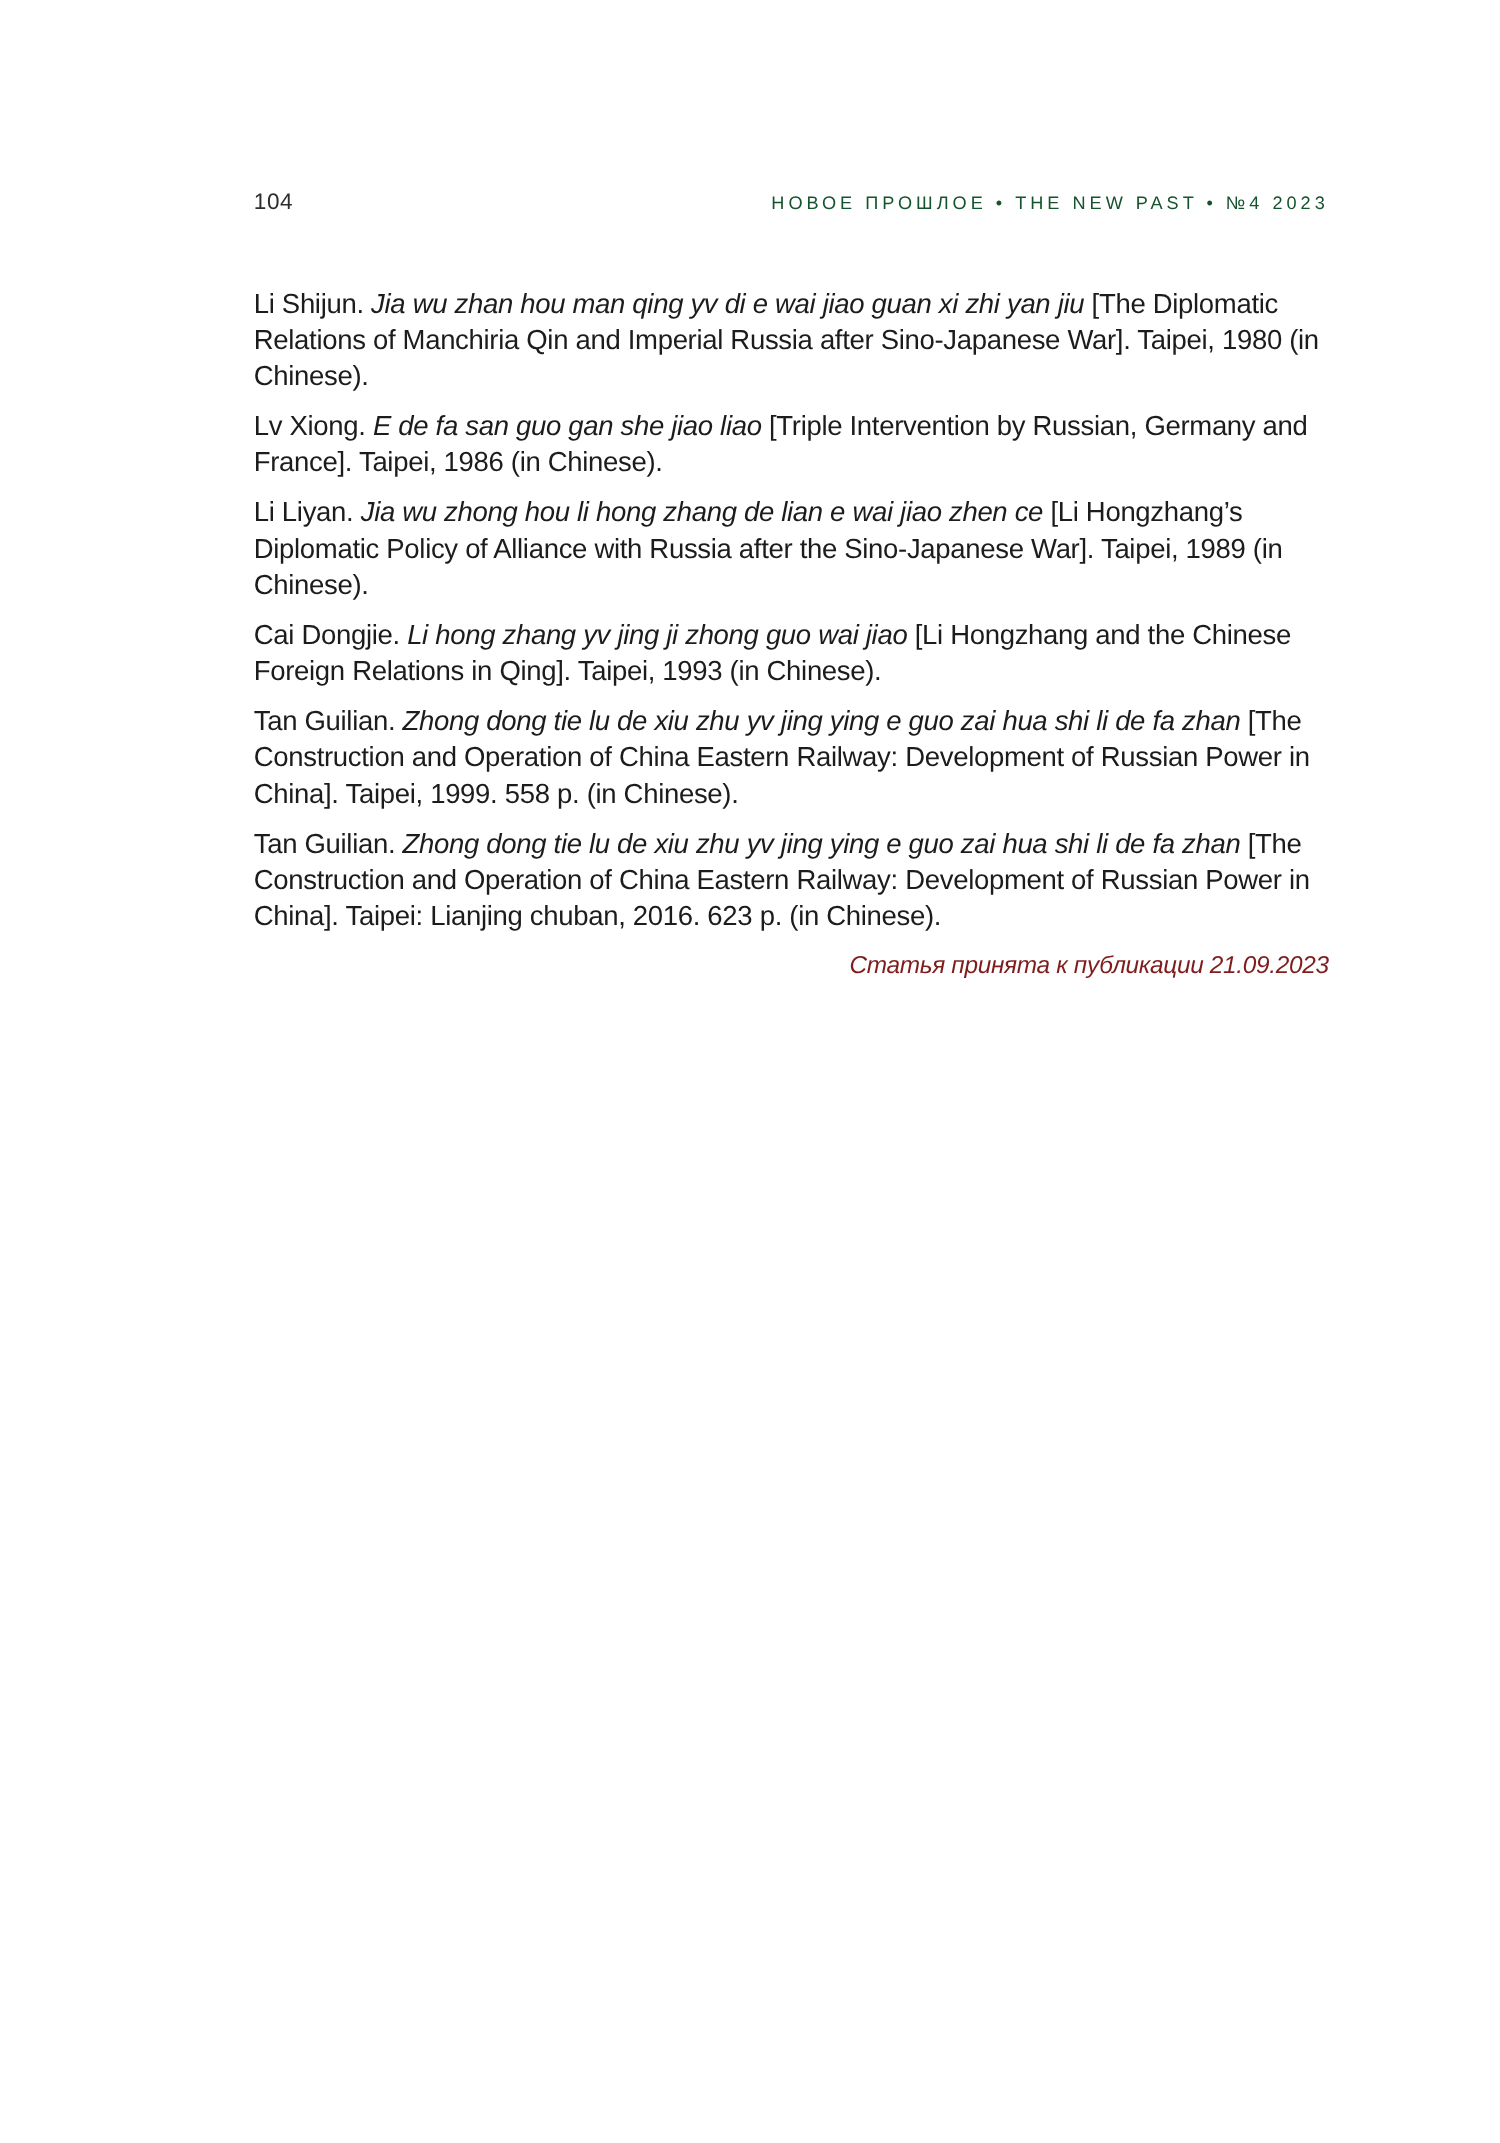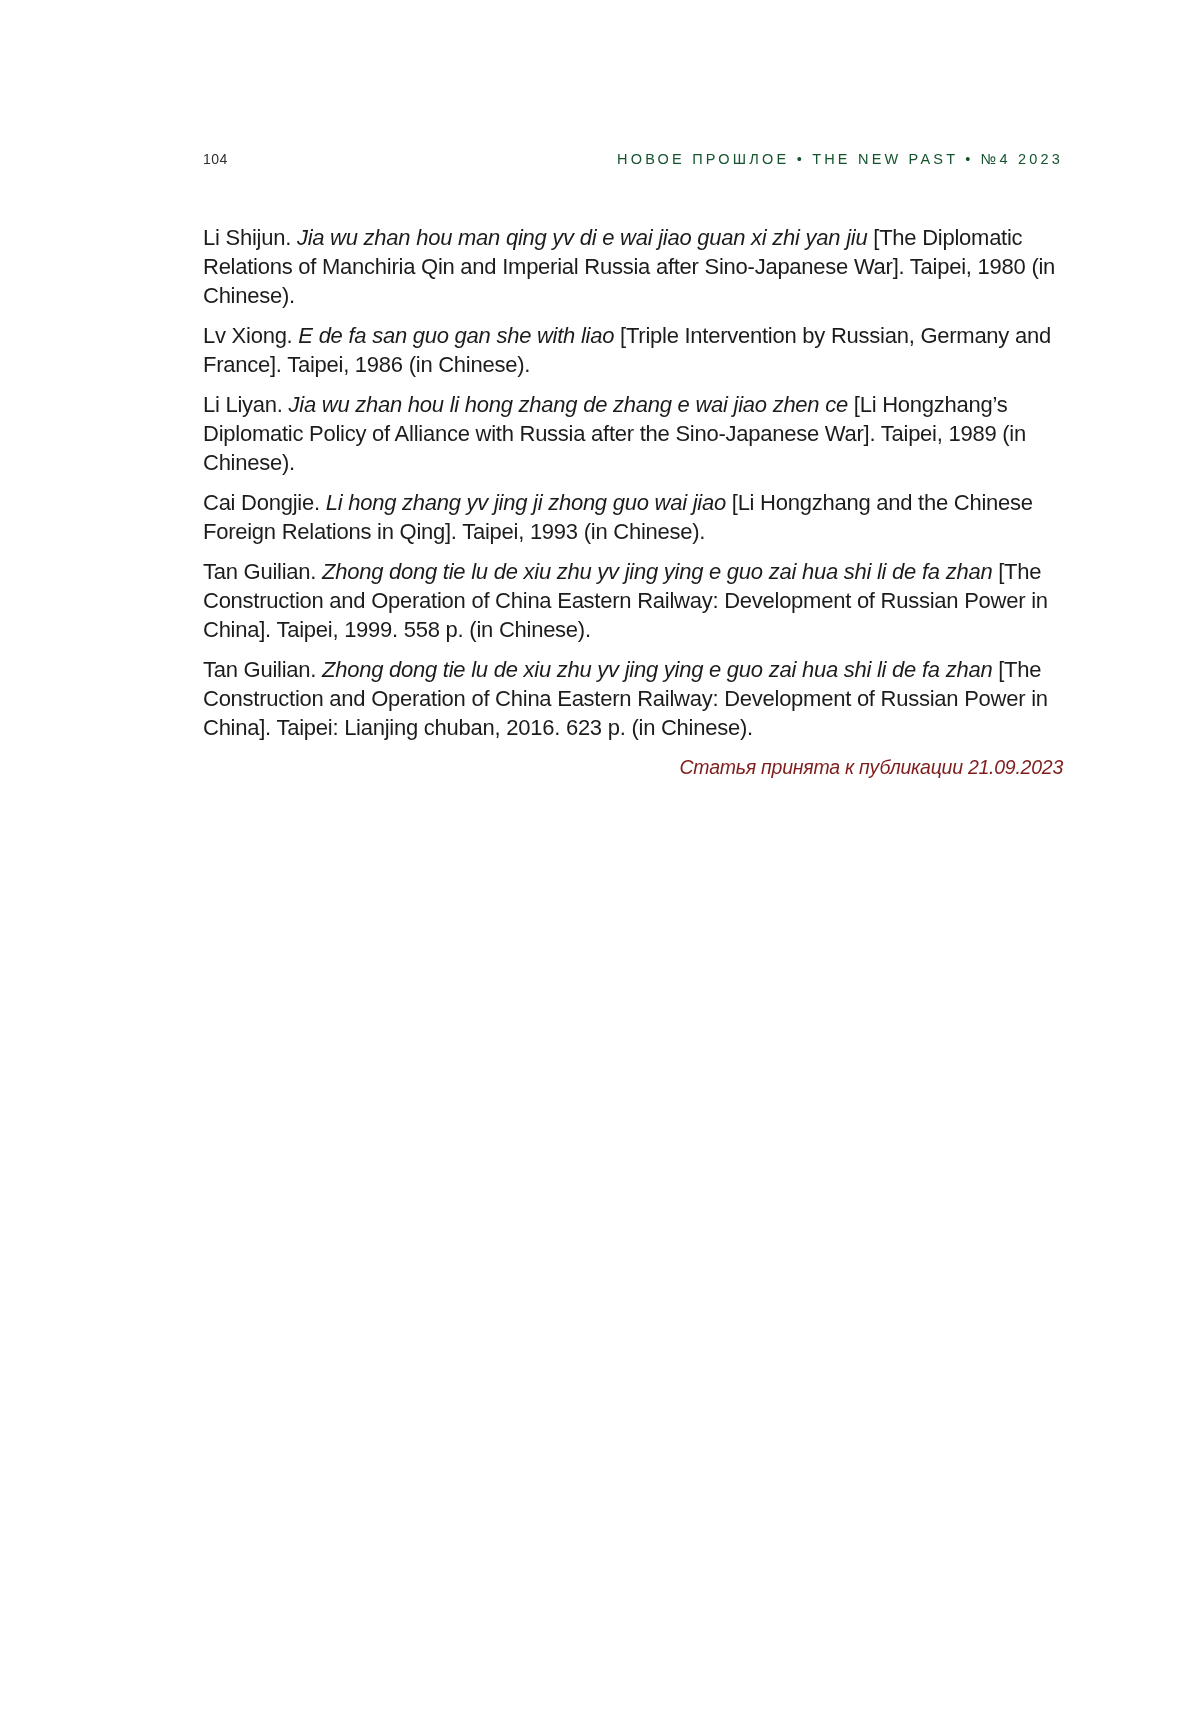--- a/index.html
+++ b/index.html
@@ -25,21 +25,21 @@
   .content {
     margin: 0 137px 0 203px; 
   }
   .running-header {
     margin-top: 151px;
     display: flex;
     justify-content: space-between;
     align-items: baseline;
   }
   .page-number {
-    font-size: 14px;
+    font-size: 18px;
     letter-spacing: 0.5px;
     color: #2e2e2e;
   }
   .journal-title {
     font-size: 14.5px;
     letter-spacing: 3.2px;
     color: #14532d;
     white-space: nowrap;
   }
   .references {
@@ -73,23 +73,23 @@
   <div class="content">
 
     <div class="running-header">
       <span class="page-number">104</span>
       <span class="journal-title">НОВОЕ ПРОШЛОЕ • THE NEW PAST • №4 2023</span>
     </div>
 
     <div class="references">
   <p class="ref"><span class="author">Li Shijun. </span><span class="title">Jia wu zhan hou man qing yv di e wai jiao guan xi zhi yan jiu </span><span class="details">[The Diplomatic Relations of Manchiria Qin and Imperial Russia after Sino-Japanese War]. Taipei, 1980 (in Chinese).</span></p>
 
-  <p class="ref"><span class="author">Lv Xiong. </span><span class="title">E de fa san guo gan she with liao </span><span class="details">[Triple Intervention by Russian, Germany and France]. Taipei, 1986 (in Chinese).</span></p>
+  <p class="ref"><span class="author">Lv Xiong. </span><span class="title">E de fa san guo gan she jiao liao </span><span class="details">[Triple Intervention by Russian, Germany and France]. Taipei, 1986 (in Chinese).</span></p>
 
-  <p class="ref"><span class="author">Li Liyan. </span><span class="title">Jia wu zhan hou li hong zhang de zhang e wai jiao zhen ce </span><span class="details">[Li Hongzhang’s Diplomatic Policy of Alliance with Russia after the Sino-Japanese War]. Taipei, 1989 (in Chinese).</span></p>
+  <p class="ref"><span class="author">Li Liyan. </span><span class="title">Jia wu zhong hou li hong zhang de lian e wai jiao zhen ce </span><span class="details">[Li Hongzhang’s Diplomatic Policy of Alliance with Russia after the Sino-Japanese War]. Taipei, 1989 (in Chinese).</span></p>
 
   <p class="ref"><span class="author">Cai Dongjie. </span><span class="title">Li hong zhang yv jing ji zhong guo wai jiao </span><span class="details">[Li Hongzhang and the Chinese Foreign Relations in Qing]. Taipei, 1993 (in Chinese).</span></p>
 
   <p class="ref"><span class="author">Tan Guilian. </span><span class="title">Zhong dong tie lu de xiu zhu yv jing ying e guo zai hua shi li de fa zhan </span><span class="details">[The Construction and Operation of China Eastern Railway: Development of Russian Power in China]. Taipei, 1999. 558 p. (in Chinese).</span></p>
 
   <p class="ref"><span class="author">Tan Guilian. </span><span class="title">Zhong dong tie lu de xiu zhu yv jing ying e guo zai hua shi li de fa zhan </span><span class="details">[The Construction and Operation of China Eastern Railway: Development of Russian Power in China]. Taipei: Lianjing chuban, 2016. 623 p. (in Chinese).</span></p>
 
 </div>
 
     <p class="accepted-note">Статья принята к публикации 21.09.2023</p>

